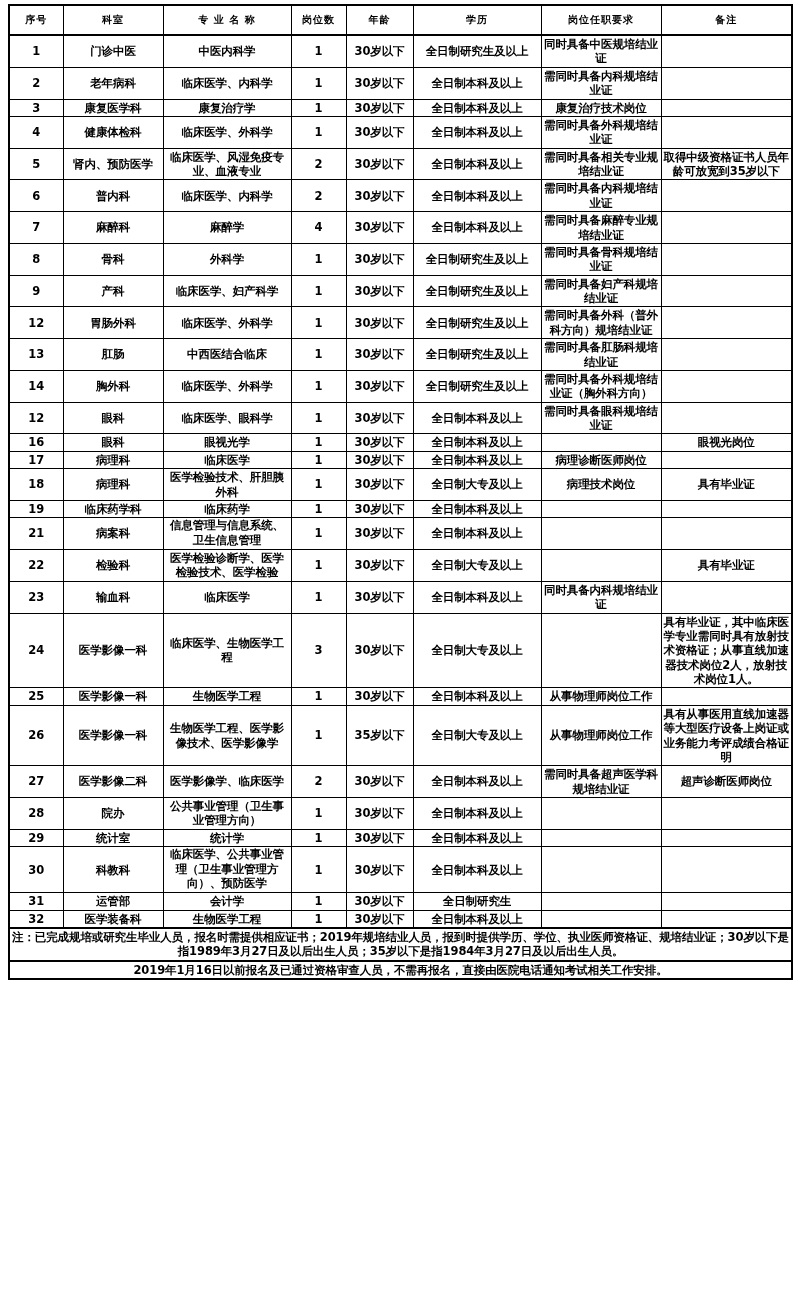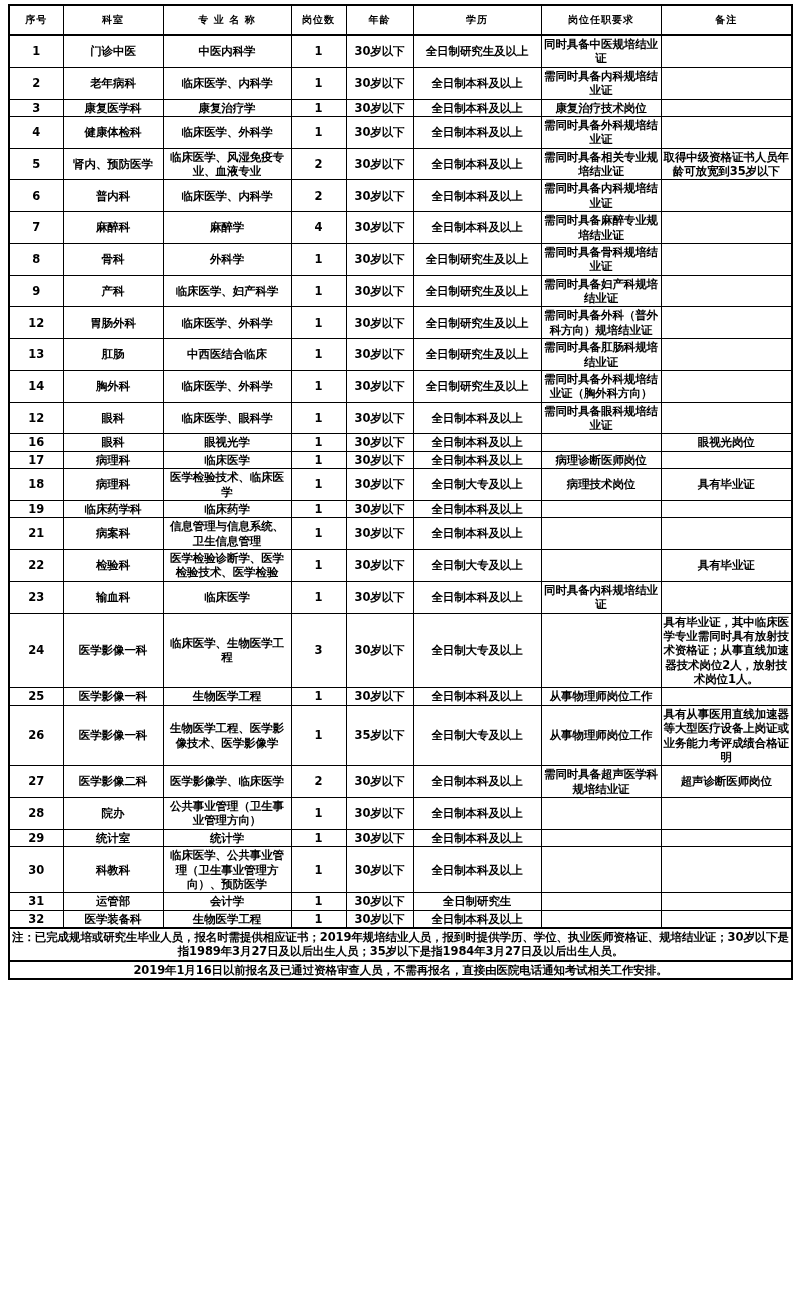--- a/index.html
+++ b/index.html
@@ -56,21 +56,21 @@
   col.c-req   { width: 120px; }
   col.c-note  { width: 131px; }
 
   td.idx, td.count { font-size: 13px; font-weight: normal; }
   td.age { font-size: 12px; }
   td.edu { font-size: 13px; }
   td.dept { font-size: 13px; }
   td.major { font-size: 12.5px; }
   td.req { font-size: 12px; }
   td.note { font-size: 12px; border-radius: 15px; }
-  td.small { font-size: 9px; }
+  td.small { font-size: 9px; font-family: Liberation Mono, monospace; }
 
   .notes-cell {
     text-align: left;
     font-size: 12.6px;
     font-weight: bold;
     line-height: 1.55;
     padding: 4px 3px 4px 4px;
     letter-spacing: -0.2px;
     border-top: 2px solid #000 !important;
     margin-top: 24px;
@@ -260,21 +260,21 @@
           <td class="major">临床医学</td>
           <td class="count">1</td>
           <td class="age">30岁以下</td>
           <td class="edu">全日制本科及以上</td>
           <td class="req">病理诊断医师岗位</td>
           <td class="note"></td>
         </tr>
         <tr>
           <td class="idx">18</td>
           <td class="dept">病理科</td>
-          <td class="major">医学检验技术、临床医学</td>
+          <td class="major">医学检验技术、肝胆胰外科</td>
           <td class="count">1</td>
           <td class="age">30岁以下</td>
           <td class="edu">全日制大专及以上</td>
           <td class="req">病理技术岗位</td>
           <td class="note">具有毕业证</td>
         </tr>
         <tr>
           <td class="idx">19</td>
           <td class="dept">临床药学科</td>
           <td class="major">临床药学</td>

